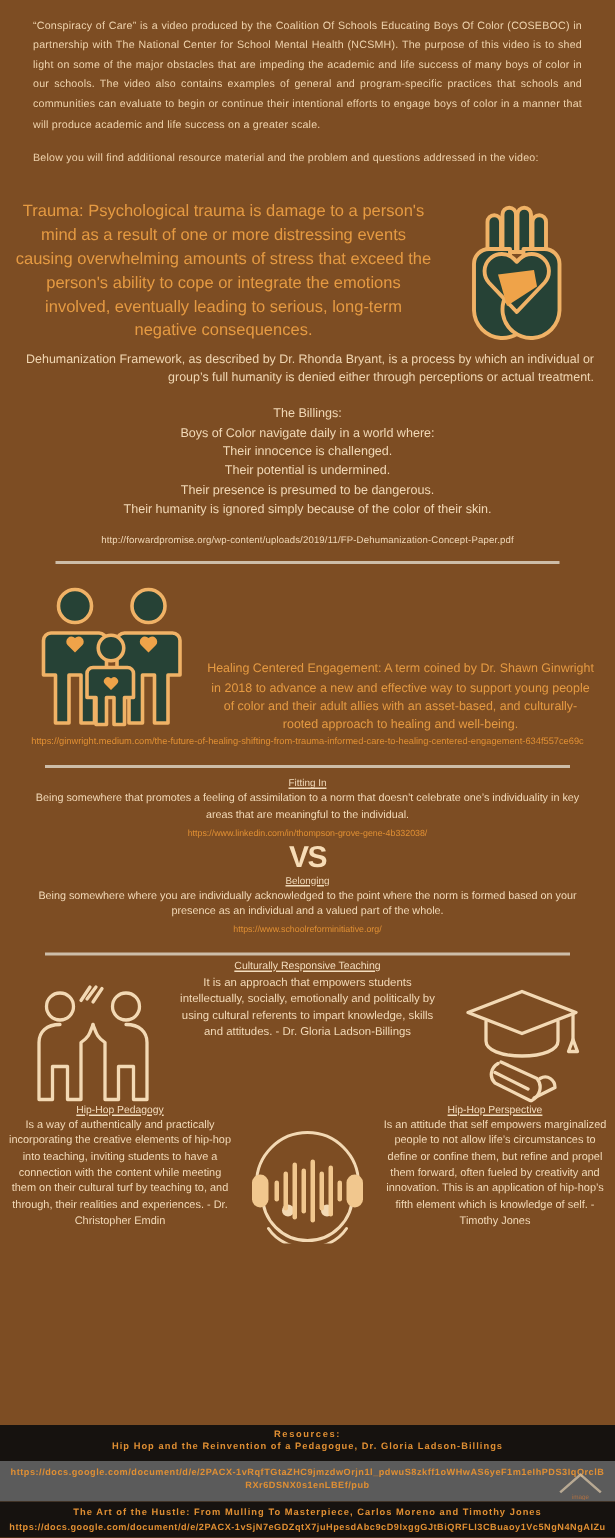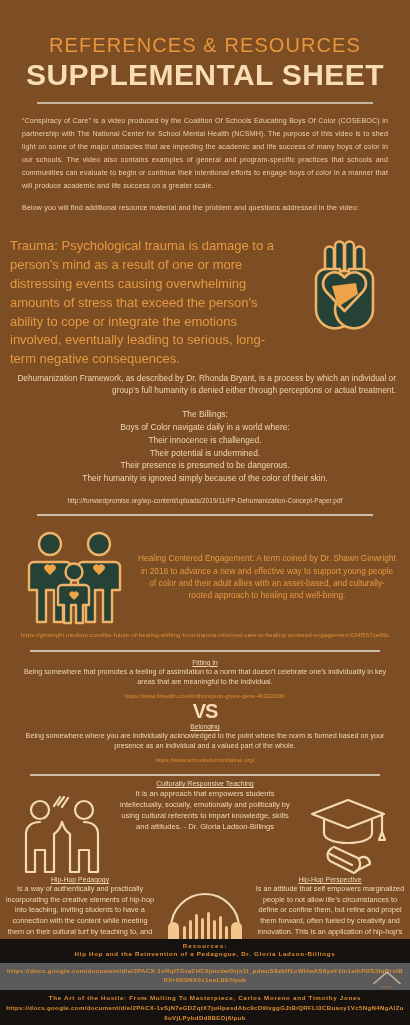--- a/index.html
+++ b/index.html
@@ -30,42 +30,42 @@
   .intro{
     margin:11px 22px 0 22px;font-size:7.1px;line-height:1.85;
     text-align:justify;color:#efd3ad;letter-spacing:.15px;
   }
   .intro p{margin:0 0 9px 0;}
   .intro p:last-child{margin-bottom:0;}
 
   
   .trauma-wrap{display:flex;align-items:flex-start;margin:20px 10px 0 10px;}
   .trauma-text{
-    flex:1;text-align:left;font-size:13px;line-height:1.45;
+    flex:1;text-align:center;font-size:11px;line-height:1.45;
     color:#e59a42;padding-top:2px;
   }
   .trauma-icon{width:112px;display:flex;justify-content:center;padding-top:2px;}
 
   .dehum{
     margin:3px 14px 12px 14px;text-align:right;font-size:8.3px;
     line-height:1.45;color:#f0d6b2;
   }
 
   
   .problem{
     margin:9px 14px 0 14px;text-align:center;font-size:8.4px;
     line-height:1.52;color:#f1d8b6;
   }
   .src-link{
     margin-top:12px;text-align:center;font-size:6.4px;color:#f0d8b8;
     letter-spacing:.1px;
   }
 
   
-  .heal-wrap{display:flex;align-items:center;margin:8px 8px 0 8px;}
+  .heal-wrap{display:flex;align-items:flex-end;margin:8px 8px 0 8px;}
   .heal-icon{width:130px;display:flex;justify-content:center;padding-top:4px;}
   .heal-text{
     flex:1;text-align:center;font-size:8.3px;line-height:1.48;color:#e59a42;
     padding-top:2px;padding-right:6px;
   }
   .heal-link{
     margin:3px 20px 0 20px;text-align:center;font-size:6.2px;line-height:1.45;
     color:#e08f33;
   }
 
@@ -113,25 +113,20 @@
     position:absolute;right:6px;bottom:36px;width:34px;height:22px;opacity:.75;
   }
   .sep-line{height:2px;background:#cdbda8;margin:10px auto 0 auto;width:336px;}
   .sep-line.w2{width:350px;}
 </style>
 </head>
 <body>
 
 <div class="page">
 
-  <div class="hdr">
-    <div class="hdr-sub">REFERENCES &amp; RESOURCES</div>
-    <div class="hdr-title">SUPPLEMENTAL SHEET</div>
-    <div class="rule"></div>
-  </div>
 
   <div class="intro">
     <p>“Conspiracy of Care” is a video produced by the Coalition Of Schools Educating Boys Of Color (COSEBOC)  in partnership with The National Center for School Mental Health (NCSMH).  The purpose of this video is to shed light on some of the major obstacles that are impeding the academic and life success of many boys of color in our schools. The video also contains examples of general and program-specific practices that schools and communities can evaluate to begin or continue their intentional efforts to engage boys of color in a manner that will produce academic and life success on a greater scale.</p>
     <p>Below you will find additional resource material and the problem and questions addressed in the video:</p>
   </div>
 
   <div class="trauma-wrap">
     <div class="trauma-text">Trauma: Psychological trauma is damage to a person's mind as a result of one or more distressing events causing overwhelming amounts of stress that exceed the person's ability to cope or integrate the emotions involved, eventually leading to serious, long-term negative consequences.</div>
     <div class="trauma-icon">
       <svg width="100" height="96" viewBox="0 0 100 96" aria-hidden="true">

